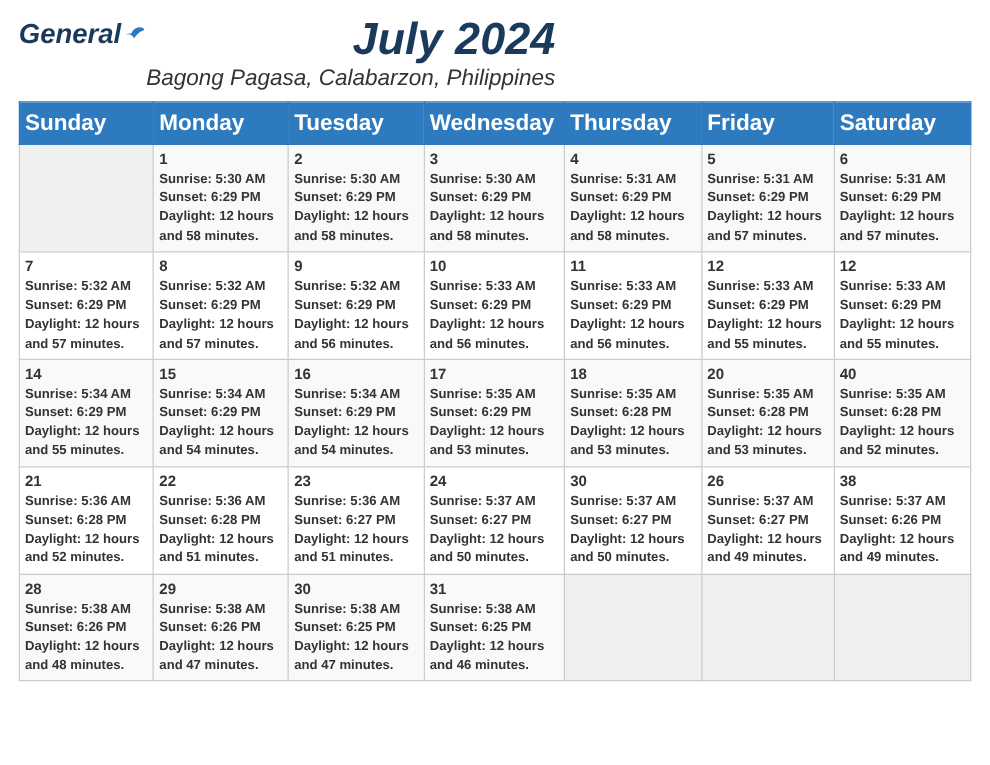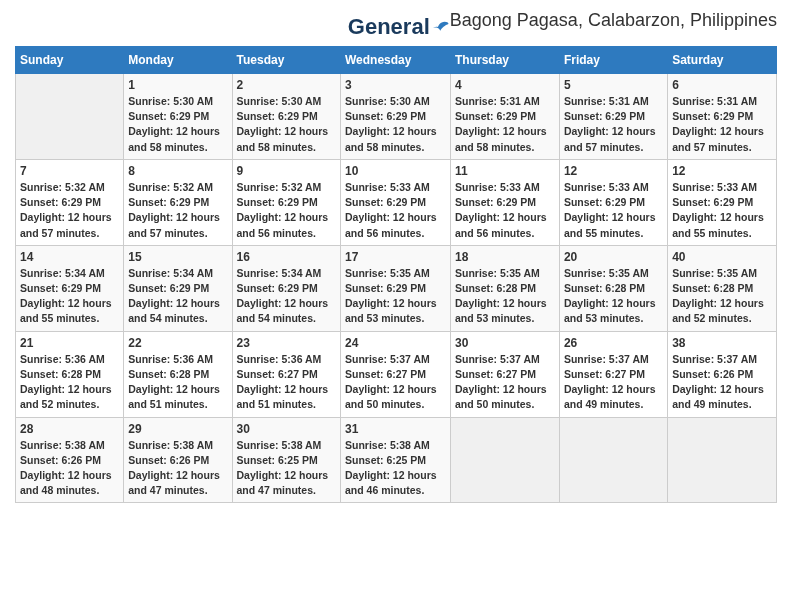--- a/index.html
+++ b/index.html
@@ -5,23 +5,24 @@
     * { box-sizing: border-box; margin: 0; padding: 0; }
     body {
       font-family: Arial, sans-serif;
       background: #fff;
       width: 792px;
       min-height: 612px;
       padding: 10px 15px;
     }
     .header-area {
       display: flex;
-      justify-content: flex-end;
+      justify-content: flex-start;
       align-items: flex-start;
       margin-bottom: 8px;
+      font-style: italic;
     }
     .logo {
       display: flex;
       align-items: center;
       margin-top: 6px;
     }
     .logo-text {
       font-size: 22px;
       font-weight: bold;
       color: #1a3a5c;
@@ -47,21 +48,21 @@
     .calendar {
       width: 100%;
       border-collapse: collapse;
       font-size: 11px;
     }
     .calendar thead tr th {
       background: #2e7abf;
       color: #fff;
       padding: 6px 4px;
       text-align: left;
-      font-size: 12px;
+      font-size: 18px;
       font-weight: bold;
       border: 1px solid #2e7abf;
     }
     .calendar tbody tr td {
       vertical-align: top;
       padding: 4px 4px;
       border: 1px solid #ccc;
       width: 113px;
       min-height: 80px;
       background: #fff;
@@ -97,20 +98,21 @@
     <div>
       <div style="display:flex;align-items:center;">
         <span class="logo-text">General</span>
         <svg class="logo-icon" viewBox="0 0 24 24" fill="#2e7abf">
           <path d="M22 8s-4 1-8 5c-2 2-3 4-3 4s-1-3-4-4C4 12 2 13 2 13s2-2 6-1c0 0 1-4 5-6 3-2 9-1 9 2z"></path>
         </svg>
       </div>
     </div>
   </div>
   <div class="title-area">
+    <div class="month-title">July 2024</div>
     <div class="location-title">Bagong Pagasa, Calabarzon, Philippines</div>
   </div>
 </div>
 
 <table class="calendar">
   <thead>
     <tr>
     <th>Sunday</th>
         <th>Monday</th>
         <th>Tuesday</th>

